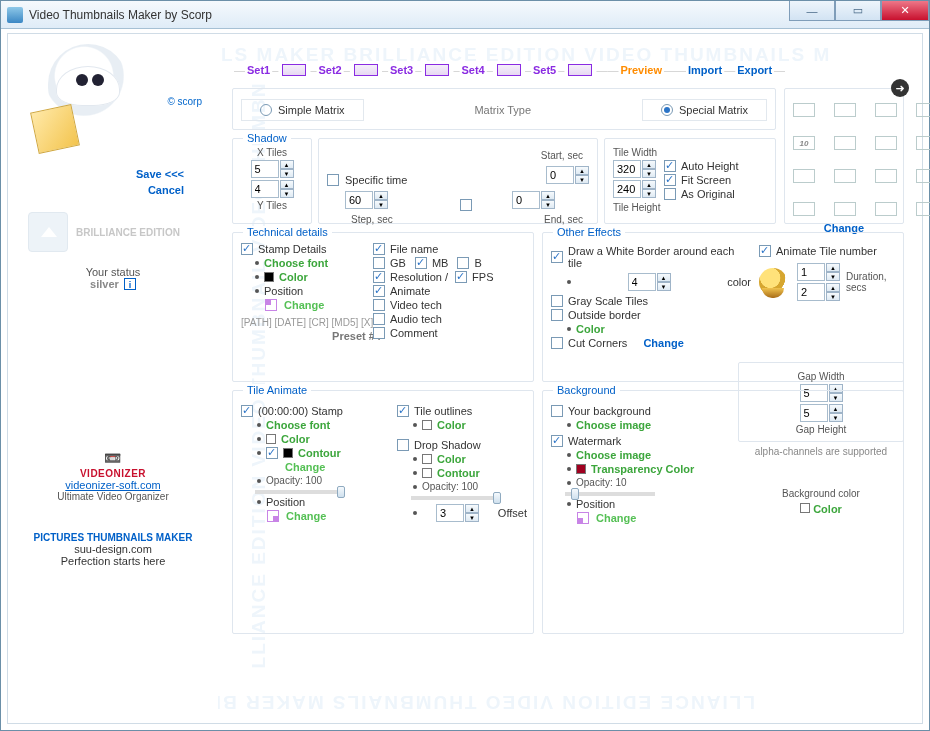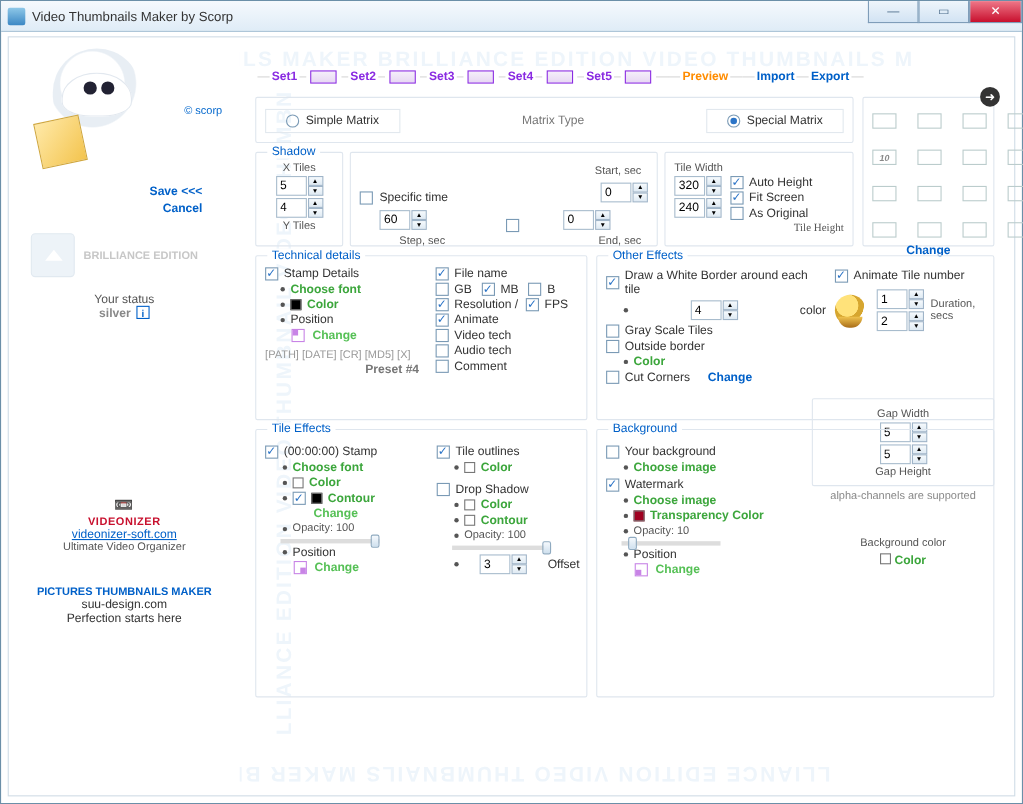--- a/index.html
+++ b/index.html
@@ -69,21 +69,21 @@
   .spinbtns button{width:14px;height:9px;border:1px solid #9fb4c8;background:linear-gradient(#f6fafd,#dfeaf3);font-size:6px;line-height:1;padding:0;cursor:pointer;}
   .lbl{color:#555;font-size:10px;}
   .timebox{left:100px;top:94px;width:280px;height:86px;}
   .timebox .row{display:flex;align-items:flex-end;gap:6px;margin:3px 0;}
   .cb{width:12px;height:12px;border:1px solid #7a9ab5;display:inline-block;background:#fff;position:relative;cursor:pointer;}
   .cb.checked:after{content:"✓";position:absolute;left:0;top:-2px;font-size:11px;color:#2b74c7;}
   .tilew{left:386px;top:94px;width:172px;height:86px;}
   .tilew .col{display:flex;gap:8px;}
   .tech{left:14px;top:188px;width:302px;height:150px;}
   .tech-l{position:absolute;left:8px;top:8px;width:140px;}
-  .tech-r{position:absolute;left:163px;top:8px;width:140px;text-align:right;}
+  .tech-r{position:absolute;left:140px;top:8px;width:140px;text-align:right;}
   .bullet-list .item{display:flex;align-items:center;gap:5px;margin:2px 0;}
   .dot{width:4px;height:4px;background:#555;border-radius:50%;display:inline-block;}
   .green{color:#3ca63c;font-weight:bold;cursor:pointer;}
   .green2{color:#55c055;font-weight:bold;cursor:pointer;}
   .swatch{width:10px;height:10px;border:1px solid #777;display:inline-block;}
   .tags{color:#999;font-size:10px;margin-top:6px;}
   .preset{color:#777;margin-top:2px;text-align:right;font-weight:bold;}
   .row-cb{display:flex;align-items:center;gap:5px;margin:2px 0;}
   .other{left:324px;top:188px;width:362px;height:150px;}
   .gap{left:520px;top:318px;width:166px;height:80px;text-align:center;}
@@ -275,21 +275,21 @@
           <span class="cb"></span>
           <div class="spin">
               <input type="text" value="0" style="">
               <div class="spinbtns">
                 <button>▲</button>
                 <button>▼</button>
               </div>
             </div>
         </div>
         <div class="row" style="padding:0 6px;">
-          <span class="lbl" style="margin-left:30px">Step, sec</span>
+          <span class="lbl" style="margin-left:18px">Step, sec</span>
           <span style="flex:1"></span>
           <span class="lbl">End, sec</span>
         </div>
       </div>
 
       <div class="groupbox tilew">
         <div class="lbl" style="text-align:left;">Tile Width</div>
         <div class="col">
           <div>
             <div class="spin">
@@ -315,21 +315,21 @@
             <div class="row-cb">
                 <span class="cb checked"></span>
                 <span>Fit Screen</span>
               </div>
             <div class="row-cb">
                 <span class="cb"></span>
                 <span>As Original</span>
               </div>
           </div>
         </div>
-        <div class="lbl" style="text-align:right;font-family:Liberation Serif, serif;">Tile Height</div>
+        <div class="lbl" style="text-align:left;">Tile Height</div>
       </div>
 
       <div class="groupbox tech">
         <div class="legend">Technical  details</div>
         <div class="tech-l">
           <div class="row-cb">
               <span class="cb checked"></span>
               <span>Stamp Details</span>
             </div>
           <div class="bullet-list" style="margin-left:14px;">
@@ -466,21 +466,21 @@
             <div class="spinbtns">
               <button>▲</button>
               <button>▼</button>
             </div>
           </div>
         <div class="lbl">Gap Height</div>
       </div>
       <div class="alpha">alpha-channels are supported</div>
 
       <div class="groupbox tilefx">
-        <div class="legend">Tile Effects</div>
+        <div class="legend">Tile Animate</div>
         <div style="position:absolute;left:8px;top:12px;width:150px;">
           <div class="row-cb">
               <span class="cb checked"></span>
               <span>(00:00:00) Stamp</span>
             </div>
           <div class="bullet-list" style="margin-left:16px;">
             <div class="item">
                 <span class="dot"></span>
                 <span class="green">Choose font</span>
               </div>

